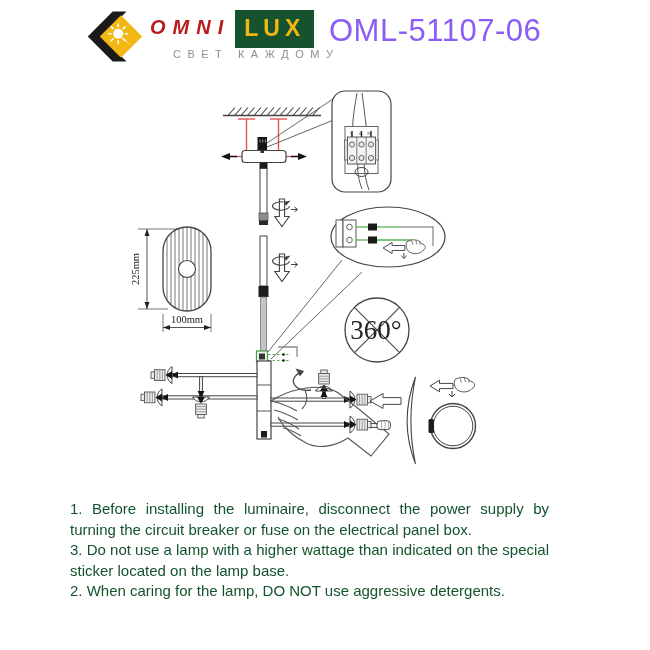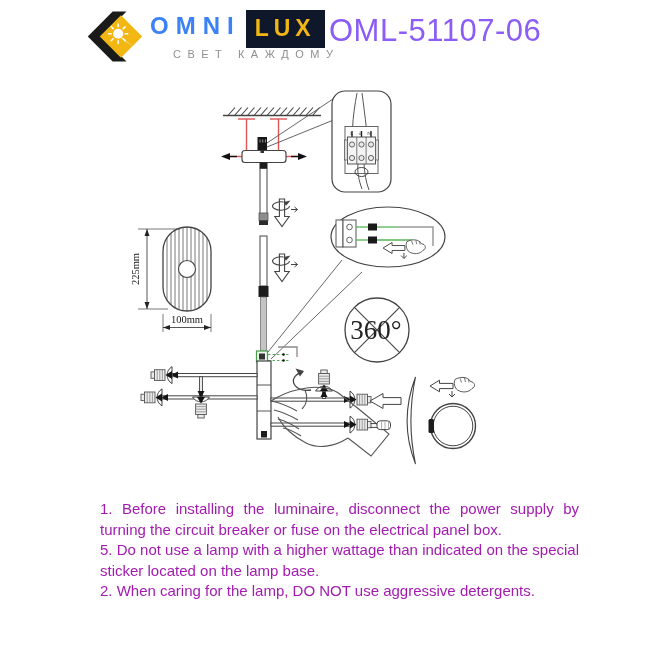--- a/index.html
+++ b/index.html
@@ -1,30 +1,30 @@
 <!DOCTYPE html>
 <html><head>
 <meta charset="utf-8">
 <style>
   html,body{margin:0;padding:0;background:#fff;}
   .page{position:relative;width:650px;height:650px;background:#fff;
         font-family:"Liberation Sans",sans-serif;overflow:hidden;}
   .diagram{position:absolute;left:0;top:0;}
   .logo-icon{position:absolute;left:85px;top:7px;width:59px;height:59px;}
   .brand-row{position:absolute;left:150px;top:10px;white-space:nowrap;}
-  .omni{font-size:24px;font-weight:bold;letter-spacing:7px;color:#3b82f6;}
-  .lux{display:inline-block;background:#0f172a;color:#f2b713;font-size:23px;
+  .omni{font-size:20px;font-weight:bold;letter-spacing:7px;color:#b91c1c;font-style:italic;}
+  .lux{display:inline-block;background:#14532d;color:#f2b713;font-size:23px;
        font-weight:bold;letter-spacing:5px;padding:5px 9px 6px;margin-left:5px;
        vertical-align:-2px;}
   .tagline{position:absolute;left:153px;top:48px;font-size:11px;
            letter-spacing:6.5px;color:#8f8f8f;margin-left:20px;}
   .model{position:absolute;left:329px;top:13px;font-size:31px;font-weight:normal;
          color:#8b5cf6;letter-spacing:0.5px;}
-  .instructions{position:absolute;left:100px;top:499px;width:479px;
-                font-size:15px;line-height:20.5px;color:#a21caf;
+  .instructions{position:absolute;left:70px;top:499px;width:479px;
+                font-size:15px;line-height:20.5px;color:#14532d;
                 text-align:justify;}
   .instructions p{margin:0;}
   svg text{font-family:"Liberation Serif",serif;fill:#222;}
 </style>
 </head>
 <body>
 
 <div class="page">
 
   <svg class="diagram" width="650" height="650" viewBox="0 0 650 650">
@@ -266,17 +266,17 @@
     <polygon points="38,32 55,45 40,34.5" fill="#fff"></polygon>
   </svg>
   <div class="brand-row">
     <span class="omni">OMNI</span><span class="lux">LUX</span>
   </div>
   <div class="tagline">СВЕТ КАЖДОМУ</div>
   <div class="model">OML-51107-06</div>
 
   <div class="instructions">
     <p>1. Before installing the luminaire, disconnect the power supply by turning the circuit breaker or fuse on the electrical panel box.</p>
-    <p>5. Do not use a lamp with a higher wattage than indicated on the special sticker located on the lamp base.</p>
+    <p>3. Do not use a lamp with a higher wattage than indicated on the special sticker located on the lamp base.</p>
     <p>2. When caring for the lamp, DO NOT use aggressive detergents.</p>
   </div>
 
 </div>
 
 </body></html>

